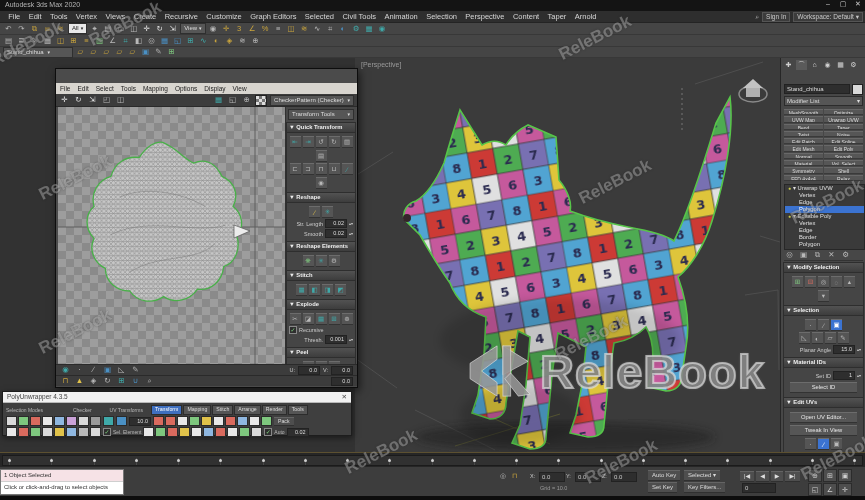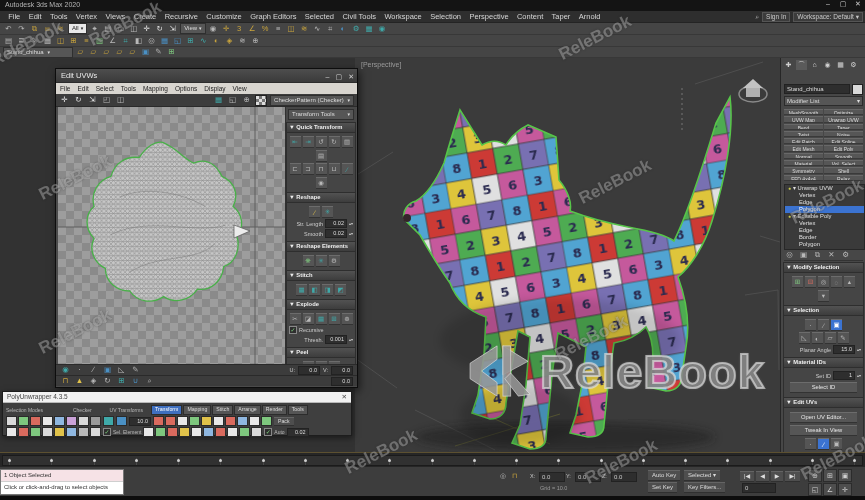--- a/index.html
+++ b/index.html
@@ -127,21 +127,21 @@
       <span class="menu-item">Edit</span>
       <span class="menu-item">Tools</span>
       <span class="menu-item">Vertex</span>
       <span class="menu-item">Views</span>
       <span class="menu-item">Create</span>
       <span class="menu-item">Recursive</span>
       <span class="menu-item">Customize</span>
       <span class="menu-item">Graph Editors</span>
       <span class="menu-item">Selected</span>
       <span class="menu-item">Civil Tools</span>
-      <span class="menu-item">Workspace</span>
+      <span class="menu-item">Animation</span>
       <span class="menu-item">Selection</span>
       <span class="menu-item">Perspective</span>
       <span class="menu-item">Content</span>
       <span class="menu-item">Taper</span>
       <span class="menu-item">Arnold</span>
     </div>
   <div id="menu-right">
     <span style="font-size:7px;color:#bbb">⌕</span>
     <span class="mchip">Sign In</span>
     <span class="mchip"><span>Workspace: Default</span> <span>▾</span></span>
@@ -405,28 +405,20 @@
             <div class="prow">
               <span class="pic" style="color: rgb(185, 185, 185);">·</span>
               <span class="pic on" style="color: rgb(255, 255, 255);">∕</span>
               <span class="pic" style="color: rgb(185, 185, 185);">▣</span>
             </div>
           </div>
         </div>
     </div>
 
     <div id="uvwin" class="abs">
-      <div id="uvtitle" class="abs">
-        <span>Edit UVWs</span>
-        <span id="uvtctrl">
-          <span>–</span>
-          <span>▢</span>
-          <span>✕</span>
-        </span>
-      </div>
       <div id="uvmenus" class="abs">
           <span class="">File</span>
           <span class="">Edit</span>
           <span class="">Select</span>
           <span class="">Tools</span>
           <span class="">Mapping</span>
           <span class="">Options</span>
           <span class="">Display</span>
           <span class="">View</span>
         </div>

